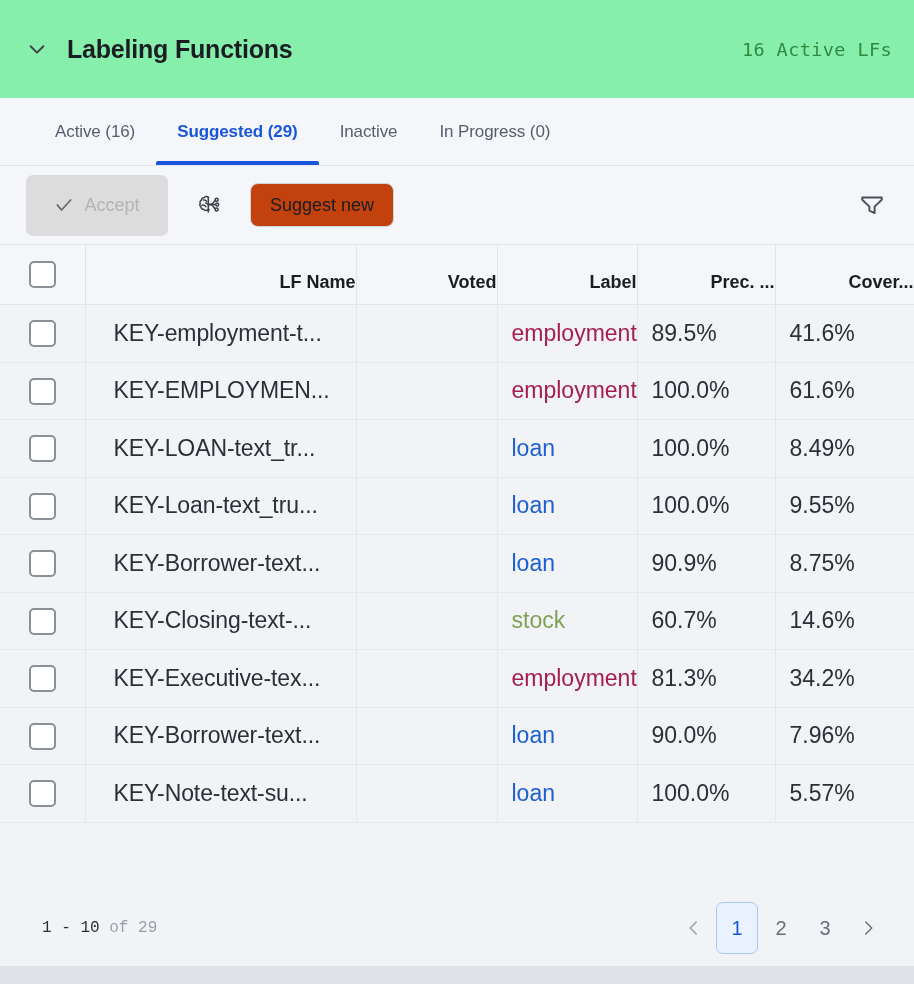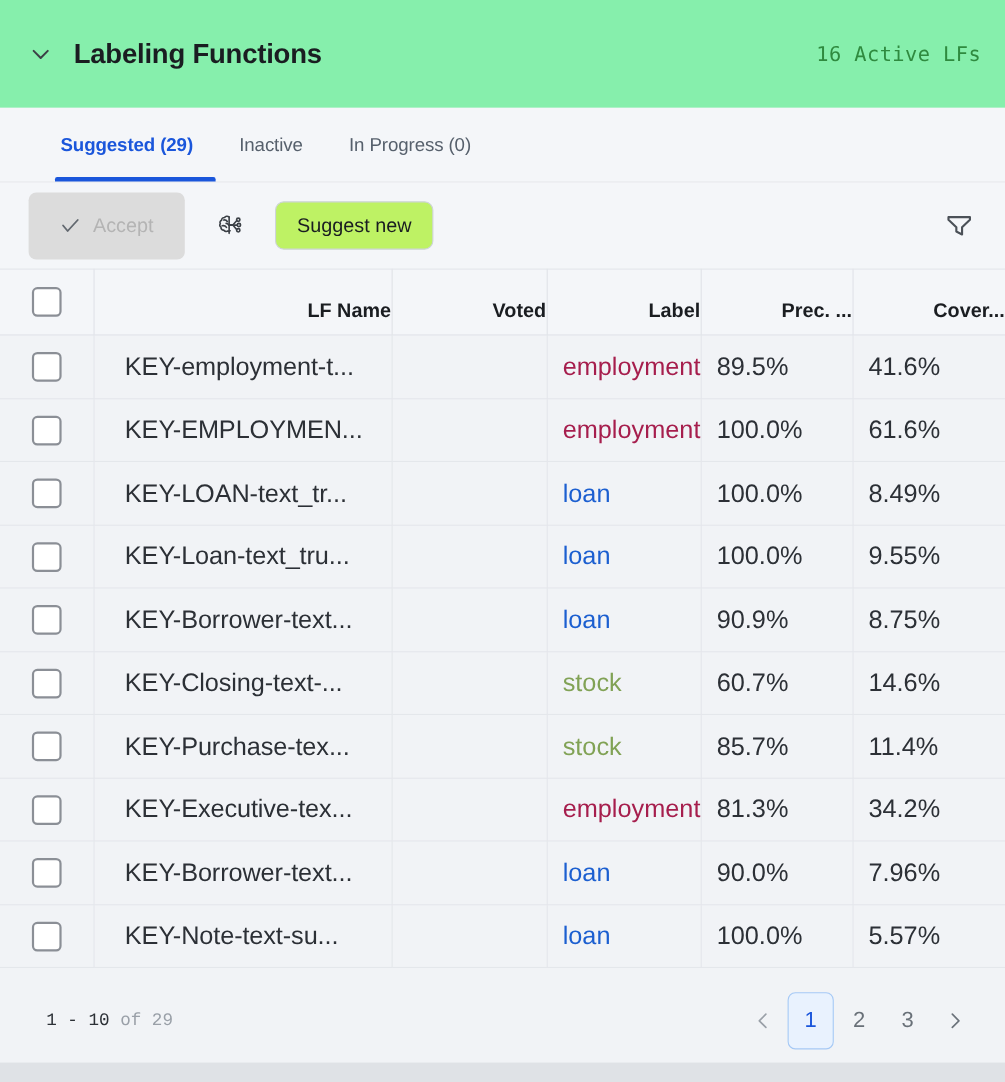--- a/index.html
+++ b/index.html
@@ -122,21 +122,21 @@
     height: 44px;
     margin-left: 20px;
     display: flex;
     align-items: center;
     justify-content: center;
     cursor: pointer;
   }
   .btn-suggest {
     height: 44px;
     margin-left: 18px;
-    background: #bef264;
+    background: #c2410c;
     border: 1px solid #ced4da;
     border-radius: 8px;
     padding: 0 19px;
     font-size: 18px;
     color: #1a1d21;
     font-family: "Liberation Sans", sans-serif;
     cursor: pointer;
     white-space: nowrap;
   }
   .toolbar-spacer { flex: 1 1 auto; }
@@ -286,20 +286,21 @@
       <svg width="22" height="22" viewBox="0 0 24 24" fill="none" stroke="#3c4147" stroke-width="2" stroke-linecap="round" stroke-linejoin="round">
         <polyline points="5,9 12,16 19,9"></polyline>
       </svg>
     </div>
     <div class="panel-title">Labeling Functions</div>
     <div class="header-spacer"></div>
     <div class="active-count">16 Active LFs</div>
   </div>
 
   <div class="tabs-bar">
+    <div class="tab">Active (16)</div>
     <div class="tab active">Suggested (29)</div>
     <div class="tab">Inactive</div>
     <div class="tab">In Progress (0)</div>
   </div>
 
   <div class="toolbar">
     <button class="btn-accept" disabled="">
       <span>
         <svg width="20" height="20" viewBox="0 0 24 24" fill="none" stroke="#62686f" stroke-width="2" stroke-linecap="round" stroke-linejoin="round">
           <polyline points="4,12 9,18 20,6"></polyline>
@@ -405,28 +406,20 @@
           <tr>
             <td class="td-check"><span class="cbx"></span></td>
             <td class="td-name"><span>KEY-Closing-text-...</span></td>
             <td></td>
             <td><span class="lbl-stock">stock</span></td>
             <td class="prec-high">60.7%</td>
             <td>14.6%</td>
           </tr>
           <tr>
             <td class="td-check"><span class="cbx"></span></td>
-            <td class="td-name"><span>KEY-Purchase-tex...</span></td>
-            <td></td>
-            <td><span class="lbl-stock">stock</span></td>
-            <td class="prec-norm">85.7%</td>
-            <td>11.4%</td>
-          </tr>
-          <tr>
-            <td class="td-check"><span class="cbx"></span></td>
             <td class="td-name"><span>KEY-Executive-tex...</span></td>
             <td></td>
             <td><span class="lbl-employment">employment</span></td>
             <td class="prec-norm">81.3%</td>
             <td>34.2%</td>
           </tr>
           <tr>
             <td class="td-check"><span class="cbx"></span></td>
             <td class="td-name"><span>KEY-Borrower-text...</span></td>
             <td></td>

